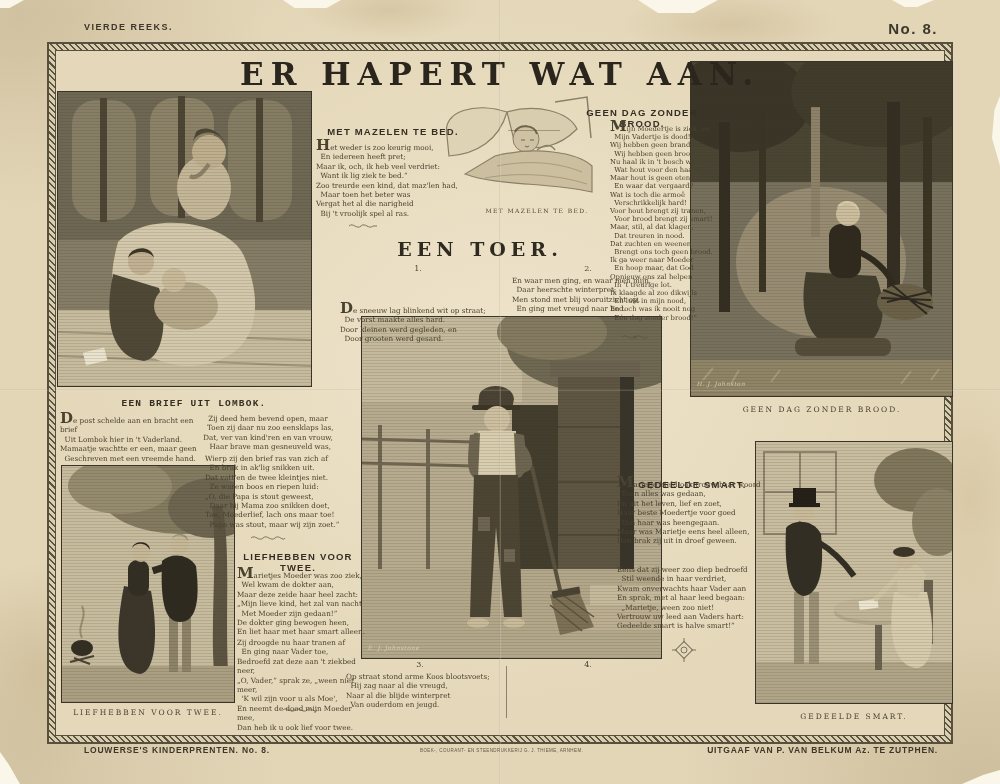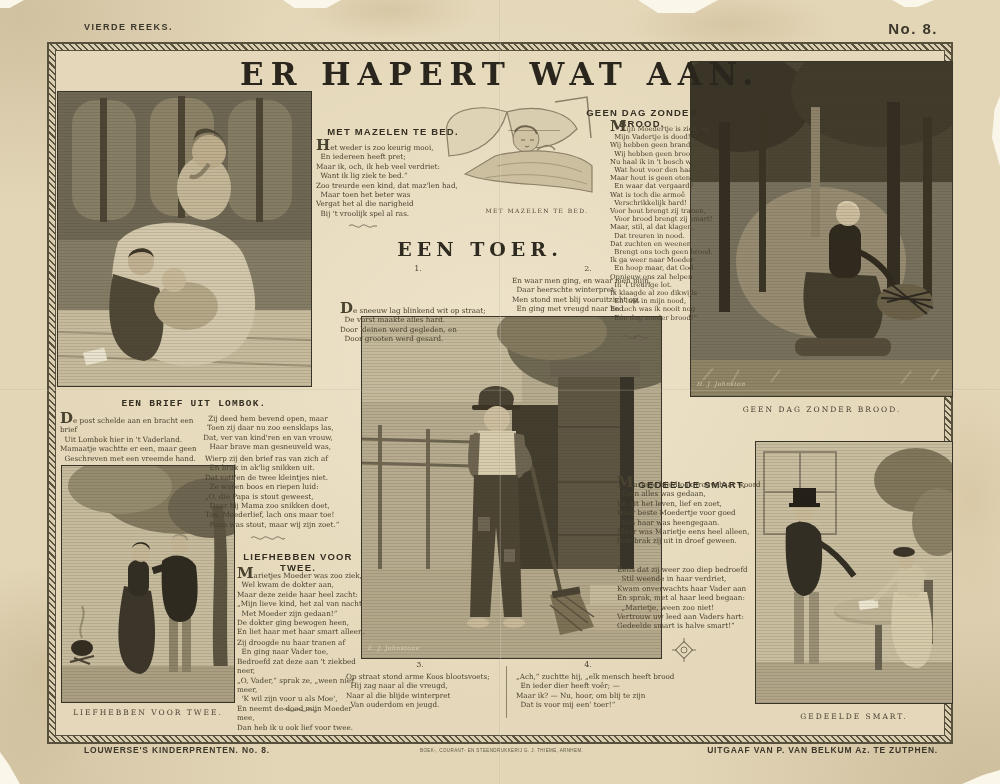--- a/index.html
+++ b/index.html
@@ -260,24 +260,20 @@
   </div>
   <div class="signature" style="left:368px;top:644px;">E. J. Johnstone</div>
 
   <div class="stanza-no" style="left:408px;top:660px;">3.</div>
   <div class="stanza-no" style="left:576px;top:660px;">4.</div>
   <div class="vdivider"></div>
   <div class="poem" style="left:346px;top:672px;width:150px;">Op straat stond arme Koos blootsvoets;
   Hij zag naar al die vreugd,
 Naar al die blijde winterpret
   Van ouderdom en jeugd.</div>
-  <div class="poem" style="left:516px;top:672px;width:162px;">„Ach,” zuchtte hij, „elk mensch heeft brood
-  En ieder dier heeft voêr; —
-Maar ik? — Nu, hoor, om blij te zijn
-  Dat is voor mij een’ toer!”</div>
 
   <div class="sec-header" style="left:572px;top:107px;width:140px;">GEEN DAG ZONDER BROOD.</div>
   <div class="poem tight dc" style="left:580px;top:122px;width:128px;margin-left:30px;">Mijn Moedertje is ziek, en
   Mijn Vadertje is dood!
 Wij hebben geen brandstof,
   Wij hebben geen brood.
 Nu haal ik in 't bosch wel
   Wat hout voor den haard,
 Maar hout is geen eten,
   En waar dat vergaard?

